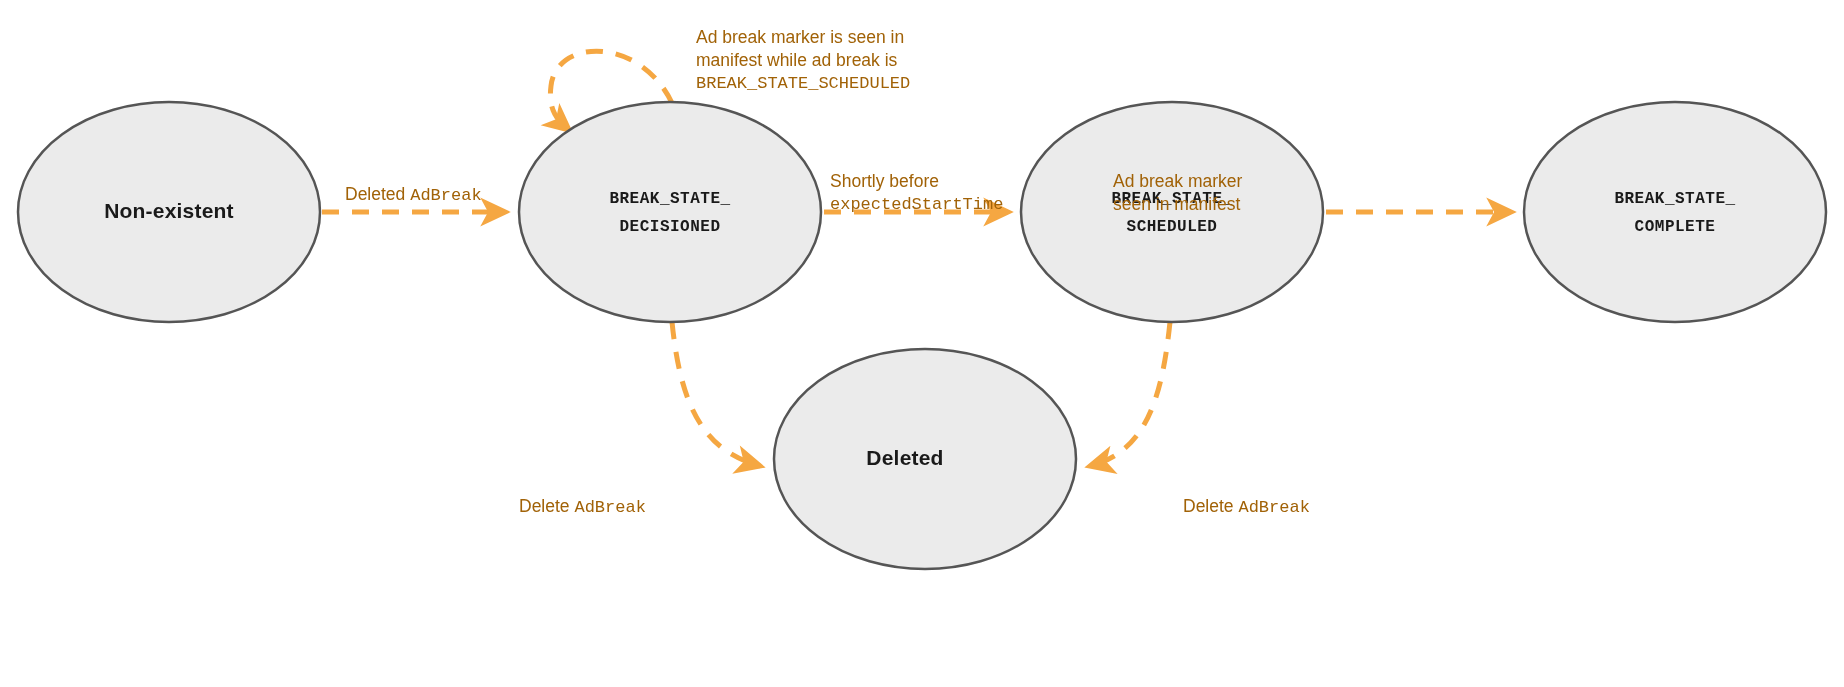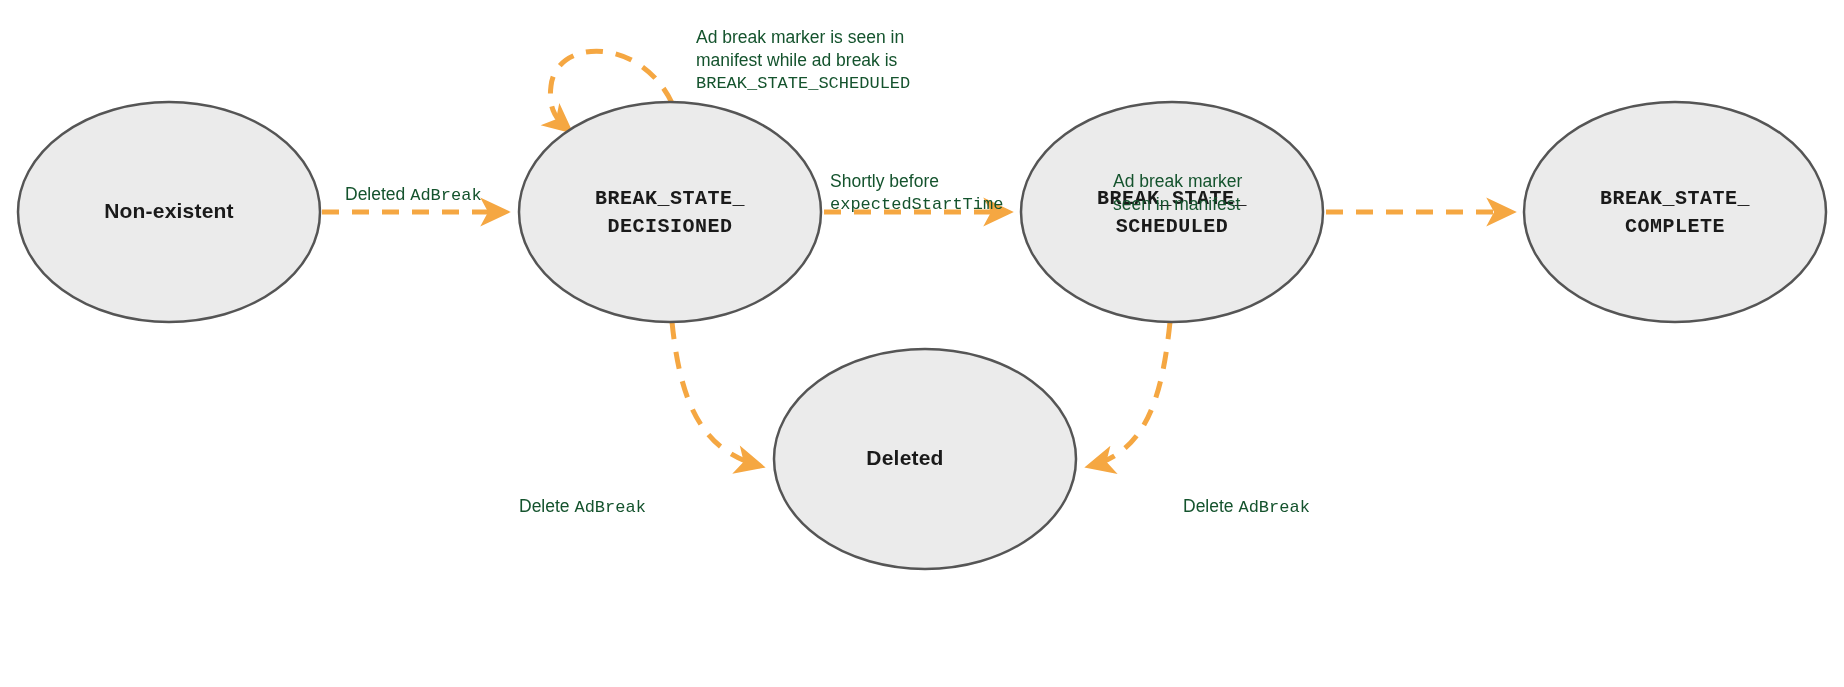--- a/index.html
+++ b/index.html
@@ -17,29 +17,29 @@
   .node-label .plain{
     font-family:"Liberation Sans", sans-serif;
     font-weight:bold;
     font-size:21px;
     letter-spacing:.2px;
     white-space:nowrap;
   }
   .node-label .mono{
     font-family:"Liberation Mono", monospace;
     font-weight:bold;
-    font-size:20px;
+    font-size:16px;
     line-height:28px;
     letter-spacing:.5px;
     white-space:nowrap;
     display:block;
   }
   .edge-label{
     position:absolute;
-    color:#14532d;
+    color:#a16207;
     font-family:"Liberation Sans", sans-serif;
     font-size:17.5px;
     line-height:23px;
     white-space:nowrap;
     pointer-events:none;
   }
   .edge-label .code{
     font-family:"Liberation Mono", monospace;
     font-size:17px;
     letter-spacing:0;

